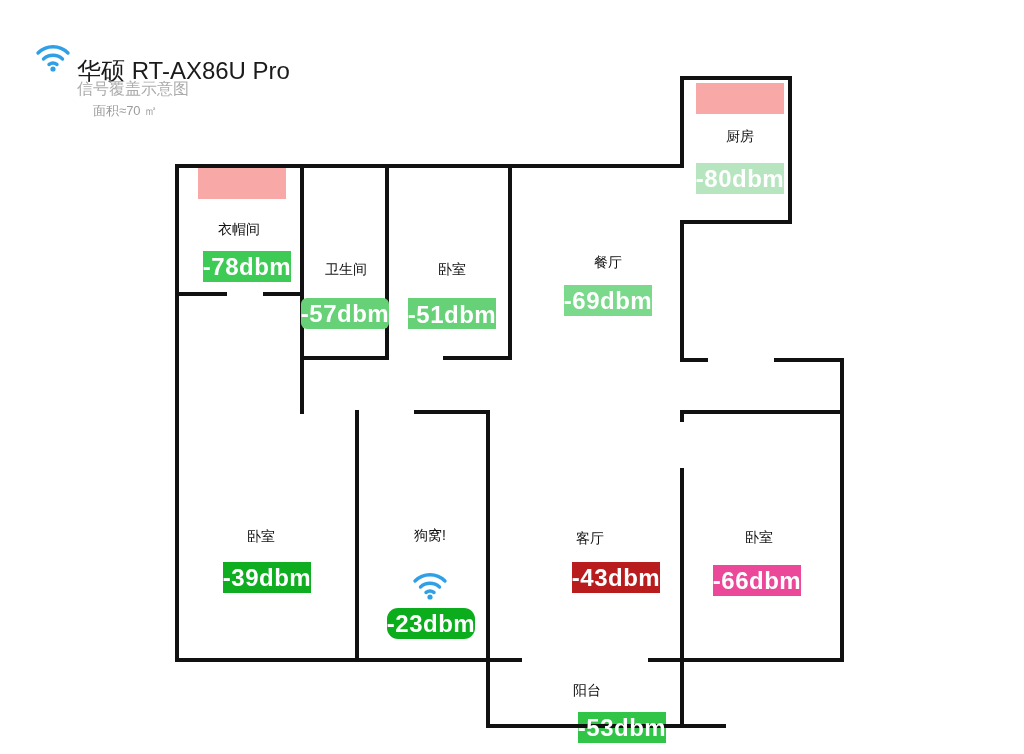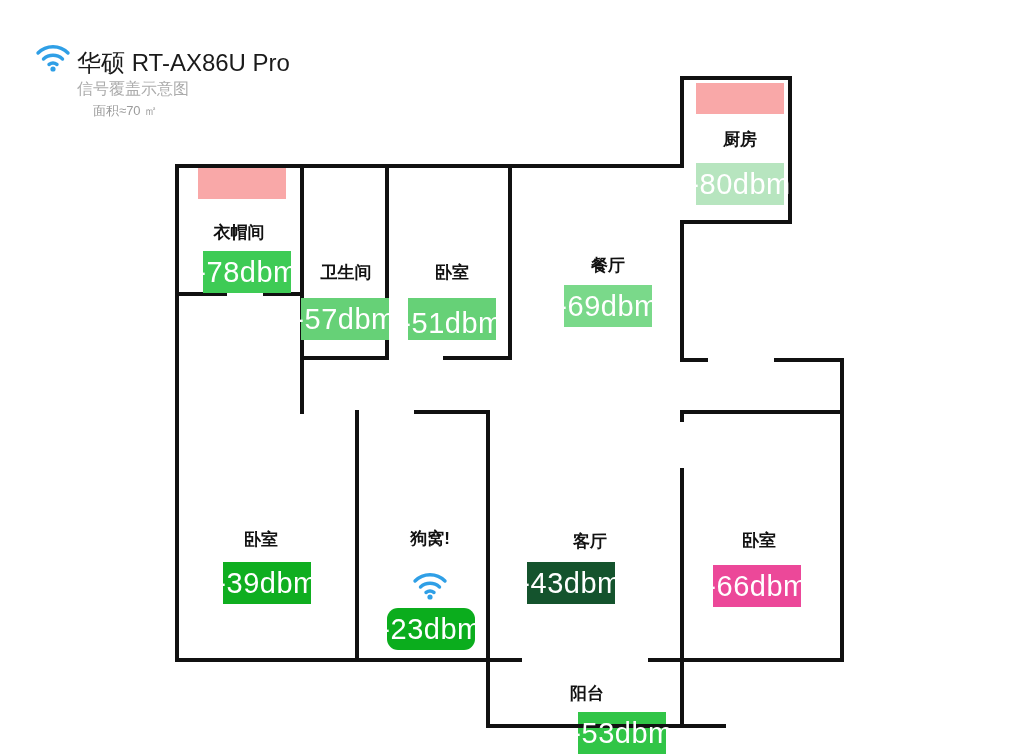--- a/index.html
+++ b/index.html
@@ -1,34 +1,34 @@
 <!DOCTYPE html>
 <html><head>
 <meta charset="utf-8">
 <style>
   html,body{margin:0;padding:0;background:#fff;}
   #canvas{
     position:relative;width:1024px;height:754px;background:#ffffff;
     font-family:"Liberation Sans","DejaVu Sans",sans-serif;overflow:hidden;
   }
   
-  .hdr-title{position:absolute;left:77px;top:47px;font-size:24px;color:#1a1a1a;font-weight:500;white-space:nowrap;}
+  .hdr-title{position:absolute;left:77px;top:55px;font-size:24px;color:#1a1a1a;font-weight:500;white-space:nowrap;}
   .hdr-sub{position:absolute;left:77px;top:79px;font-size:16px;color:#acacac;white-space:nowrap;}
   .hdr-area{position:absolute;left:77px;top:102px;font-size:13px;color:#9c9c9c;white-space:nowrap;margin-left:16px;}
   .hdr-wifi{position:absolute;left:35px;top:42px;width:36px;height:30px;}
   
   .wall{position:absolute;background:#111;z-index:2;}
   .window{position:absolute;background:#f9a8a8;z-index:1;}
   .rlabel{
-    position:absolute;transform:translateX(-50%);font-weight:700;font-size:17px;
+    position:absolute;transform:translateX(-50%);font-weight:400;font-size:14px;
     color:#111;white-space:nowrap;z-index:3;
   }
   .badge{
-    position:absolute;width:88px;height:42px;display:flex;align-items:center;justify-content:center;
-    color:#ffffff;font-size:29px;z-index:3;letter-spacing:0.5px;
+    position:absolute;width:88px;height:31px;display:flex;align-items:center;justify-content:center;
+    color:#ffffff;font-size:24px;z-index:3;letter-spacing:0.5px;font-weight:bold;
   }
   .badge .txt{position:relative;z-index:1;}
   .wall-stripe{position:absolute;left:-8px;right:-60px;top:12px;height:4px;background:#111;z-index:0;}
   .dog-wifi{position:absolute;left:411px;top:570px;width:38px;height:30px;z-index:3;}
 </style>
 </head>
 <body>
 
 <div id="canvas">
 
@@ -78,21 +78,21 @@
 
   <div>
     <div class="rlabel" style="left:239px;top:221px">衣帽间</div>
     <div class="badge" style="left: 203px; top: 251px; background: rgb(62, 203, 85);">
         <span class="txt">-78dbm</span>
       </div>
   </div>
 
   <div>
     <div class="rlabel" style="left:346px;top:261px">卫生间</div>
-    <div class="badge" style="left: 301px; top: 298px; background: rgb(102, 209, 119);">
+    <div class="badge" style="left: 301px; top: 298px; background: rgb(102, 209, 119); border-radius: 6px;">
         <span class="txt">-57dbm</span>
       </div>
   </div>
 
   <div>
     <div class="rlabel" style="left:452px;top:261px">卧室</div>
     <div class="badge" style="left: 408px; top: 298px; background: rgb(102, 209, 119); align-items: flex-end;">
         <span class="txt">-51dbm</span>
       </div>
   </div>
@@ -128,21 +128,21 @@
       </g>
       <circle cx="18" cy="27" r="2.6" fill="#2f9fe6"></circle>
     </svg>
     <div class="badge" style="left: 387px; top: 608px; background: rgb(11, 173, 29); border-radius: 11px;">
         <span class="txt">-23dbm</span>
       </div>
   </div>
 
   <div>
     <div class="rlabel" style="left:590px;top:530px">客厅</div>
-    <div class="badge" style="left: 527px; top: 562px; background: #14532d;">
+    <div class="badge" style="left: 572px; top: 562px; background: #b91c1c;">
         <span class="txt">-43dbm</span>
       </div>
   </div>
 
   <div>
     <div class="rlabel" style="left:759px;top:529px">卧室</div>
     <div class="badge" style="left: 713px; top: 565px; background: #ec4899;">
         <span class="txt">-66dbm</span>
       </div>
   </div>

